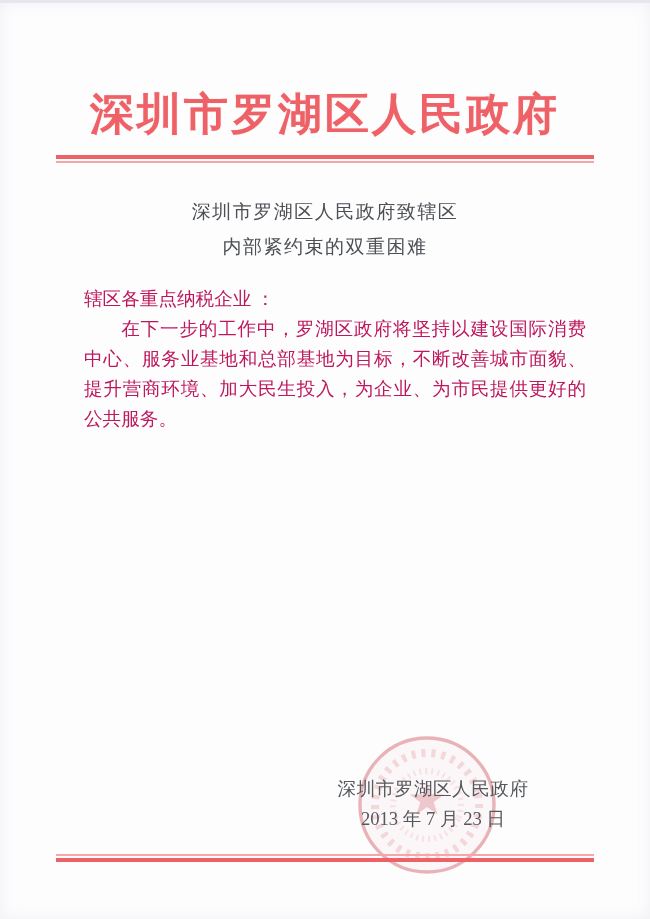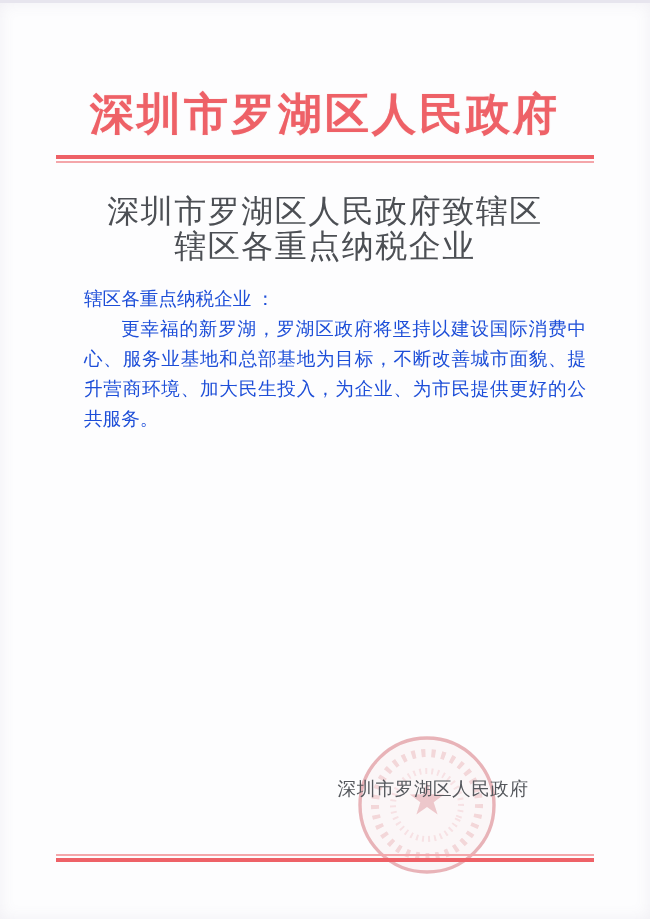--- a/index.html
+++ b/index.html
@@ -29,29 +29,29 @@
   }
   .rule { position: absolute; left: 56px; width: 538px; }
   .rule-header { top: 152px; }
   .rule-footer { top: 851px; }
   .rule .thick { height: 4px; background: #ee6167; }
   .rule .thin  { height: 2px; background: #f4a6aa; }
   .rule .gap   { height: 2px; }
   .doc-title {
     position: absolute; top: 191px; left: 0; right: 0;
     text-align: center;
-    font-size: 32px; line-height: 35px;
+    font-size: 19px; line-height: 35px;
     letter-spacing: 1.5px;
     color: #4c4f54;
   }
   .letter-body {
     position: absolute; top: 281px; left: 84px;
     width: 502px;
     font-size: 18.6px; line-height: 30px;
-    color: #1d4ed8;
+    color: #be185d;
     text-align: justify;
   }
   .letter-body p { margin: 0; text-indent: 2em; }
   .letter-body p.greeting { text-indent: 0; }
   .closing {
     position: absolute; top: 771px; left: 313px;
     width: 240px;
     text-align: center;
     font-size: 18.6px; line-height: 30px;
     color: #55585d;
@@ -73,38 +73,39 @@
   <div class="letterhead">深圳市罗湖区人民政府</div>
 
   <div class="rule rule-header">
     <div class="thick"></div>
     <div class="gap"></div>
     <div class="thin"></div>
   </div>
 
   <div class="doc-title">
     <div>深圳市罗湖区人民政府致辖区</div>
-    <div>辖区各重点纳税企业</div>
+    <div>内部紧约束的双重困难</div>
   </div>
 
   <div class="letter-body">
     <p class="greeting">辖区各重点纳税企业 ：</p>
-    <p>更幸福的新罗湖，罗湖区政府将坚持以建设国际消费中心、服务业基地和总部基地为目标，不断改善城市面貌、提升营商环境、加大民生投入，为企业、为市民提供更好的公共服务。</p>
+    <p>在下一步的工作中，罗湖区政府将坚持以建设国际消费中心、服务业基地和总部基地为目标，不断改善城市面貌、提升营商环境、加大民生投入，为企业、为市民提供更好的公共服务。</p>
   </div>
 
   <svg class="seal" viewBox="0 0 150 150" xmlns="http://www.w3.org/2000/svg" aria-hidden="true">
     <circle cx="75" cy="75" r="66" fill="#f3c9cc" opacity=".15"></circle>
     <circle cx="75" cy="75" r="67" fill="none" stroke="#dd8d94" stroke-width="3.4" opacity=".8"></circle>
     <circle cx="75" cy="75" r="52" fill="none" stroke="#dd8d94" stroke-width="8" stroke-dasharray="4 6" opacity=".38" transform="rotate(-12 75 75)"></circle>
     <circle cx="75" cy="75" r="34" fill="none" stroke="#e4a0a6" stroke-width="6" stroke-dasharray="2 4" opacity=".3" transform="rotate(24 75 75)"></circle>
     <polygon points="75,52 79.1,64.3 92.1,64.4 81.7,72.2 85.6,84.6 75,77 64.4,84.6 68.3,72.2 57.9,64.4 70.9,64.3" fill="#dd8d94" opacity=".55"></polygon>
   </svg>
 
   <div class="closing">
     <div class="sig-name">深圳市罗湖区人民政府</div>
+    <div class="sig-date">2013 年 7 月 23 日</div>
   </div>
 
   <div class="rule rule-footer">
     <div class="thin"></div>
     <div class="gap"></div>
     <div class="thick"></div>
   </div>
 
 </div>
 

